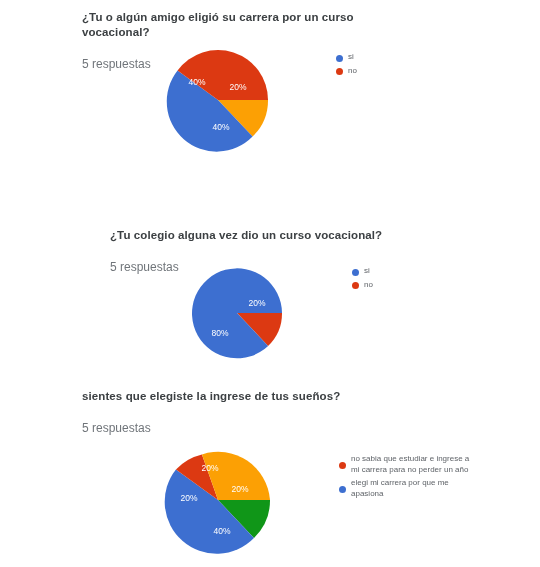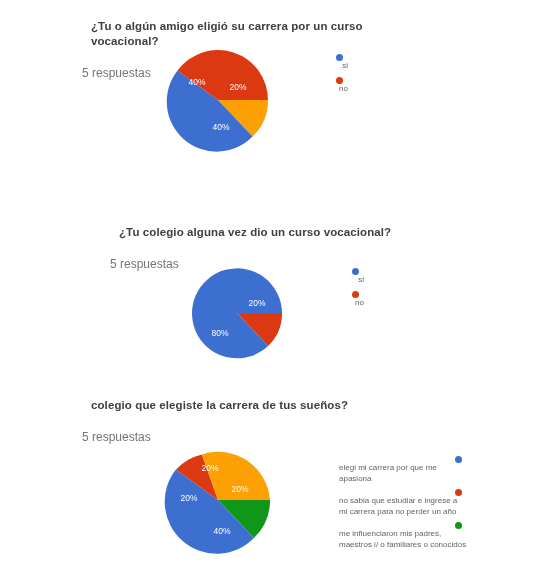--- a/index.html
+++ b/index.html
@@ -20,21 +20,21 @@
     position: absolute;
     width: 540px;
   }
 
   .q-title {
     font-size: 11.5px;
     font-weight: bold;
     color: #3c4043;
     letter-spacing: 0.1px;
     line-height: 15px;
-    margin: 9px;
+    margin: 0;
   }
 
   .q-sub {
     font-size: 12px;
     font-weight: normal;
     color: #70757a;
     line-height: 12px;
     margin: 18px 0 0 0;
   }
 
@@ -59,23 +59,22 @@
     text-anchor: middle;
     dominant-baseline: middle;
   }
 
   .legend {
     position: absolute;
   }
 
   .legend-item {
     display: flex;
-    align-items: flex-end;
+    align-items: center;
     margin-bottom: 3px;
-    flex-direction: column;
   }
 
   .legend-dot {
     width: 7px;
     height: 7px;
     border-radius: 50%;
     flex: 0 0 auto;
     margin-top: 2px;
     margin-right: 5px;
   }
@@ -115,21 +114,21 @@
       </div>
       <div class="legend-item">
         <span class="legend-dot" style="background:#dc3912"></span>
         <span class="legend-label">no</span>
       </div>
     </div>
   </div>
 </section>
 
 <section class="chart-block" style="top:216px;left:0;">
-  <div style="position:absolute;left:110px;top:0;width:320px;">
+  <div style="position:absolute;left:110px;top:12px;width:320px;">
     <p class="q-title">¿Tu colegio alguna vez dio un curso vocacional?</p>
     <p class="q-sub">5 respuestas</p>
   </div>
 
   <div class="chart-body" style="position:absolute;top:28px;left:0;height:130px;">
     <div class="pie-wrap" style="left:182px;top:14px;">
       <svg width="110" height="110" viewBox="0 0 110 110">
         <path d="M 55 55 L 100 55 A 45 45 0 0 1 86.1 87.89 Z" fill="#dc3912"></path>
         <path d="M 55 55 L 86.1 87.89 A 45 45 0 1 1 100 55 Z" fill="#3d6fd0"></path>
         <text class="slice-label" x="75" y="46">20%</text>
@@ -145,46 +144,42 @@
       <div class="legend-item">
         <span class="legend-dot" style="background:#dc3912"></span>
         <span class="legend-label">no</span>
       </div>
     </div>
   </div>
 </section>
 
 <section class="chart-block" style="top:389px;left:0;">
   <div style="position:absolute;left:82px;top:0;width:320px;">
-    <p class="q-title">colegio que elegiste la carrera de tus sueños?</p>
+    <p class="q-title">sientes que elegiste la ingrese de tus sueños?</p>
     <p class="q-sub">5 respuestas</p>
   </div>
 
   <div class="chart-body" style="position:absolute;top:28px;left:0;height:150px;">
     <div class="pie-wrap" style="left:156px;top:21px;">
       <svg width="124" height="124" viewBox="0 0 124 124">
         <path d="M 62 62 L 114 62 A 52 52 0 0 1 97.94 100.01 Z" fill="#109618"></path>
         <path d="M 62 62 L 97.94 100.01 A 52 52 0 0 1 19.93 31.44 Z" fill="#3d6fd0"></path>
         <path d="M 62 62 L 19.93 31.44 A 52 52 0 0 1 45.94 16.4 Z" fill="#dc3912"></path>
         <path d="M 62 62 L 45.94 16.4 A 52 52 0 0 1 114 62 Z" fill="#fca004"></path>
         <text class="slice-label" x="84" y="52">20%</text>
         <text class="slice-label" x="66" y="94">40%</text>
         <text class="slice-label" x="33" y="61">20%</text>
         <text class="slice-label" x="54" y="31">20%</text>
       </svg>
     </div>
 
     <div class="legend" style="left:339px;top:37px;">
       <div class="legend-item">
-        <span class="legend-dot" style="background:#3d6fd0"></span>
-        <span class="legend-label">elegi mi carrera por que me apasiona</span>
-      </div>
-      <div class="legend-item">
         <span class="legend-dot" style="background:#dc3912"></span>
         <span class="legend-label">no sabia que estudiar e ingrese a mi carrera para no perder un año</span>
       </div>
       <div class="legend-item">
-        <span class="legend-dot" style="background:#109618"></span>
-        <span class="legend-label">me influenciaron mis padres, maestros i/ o familiares o conocidos</span>
+        <span class="legend-dot" style="background:#3d6fd0"></span>
+        <span class="legend-label">elegi mi carrera por que me apasiona</span>
       </div>
     </div>
   </div>
 </section>
 
 </body></html>

